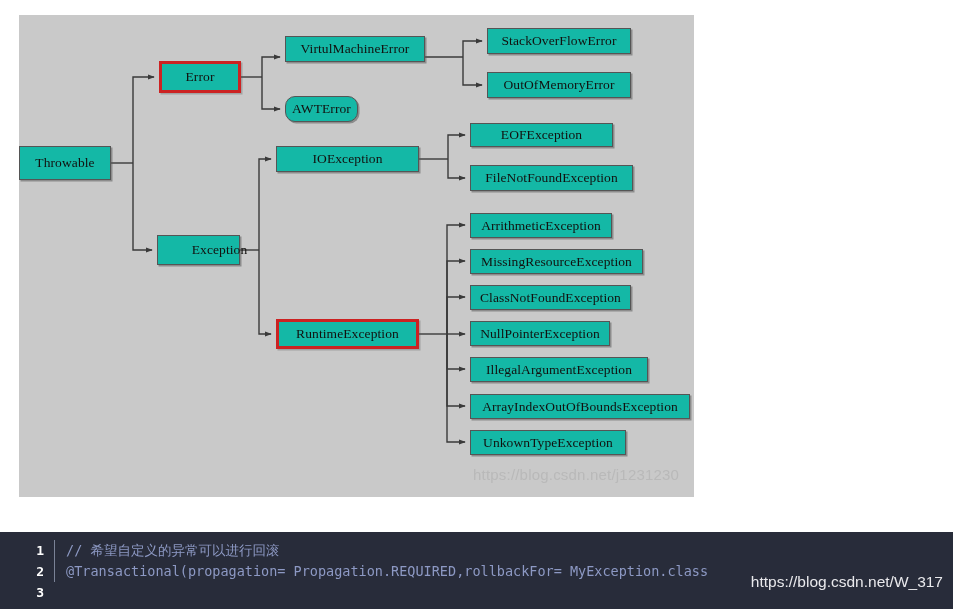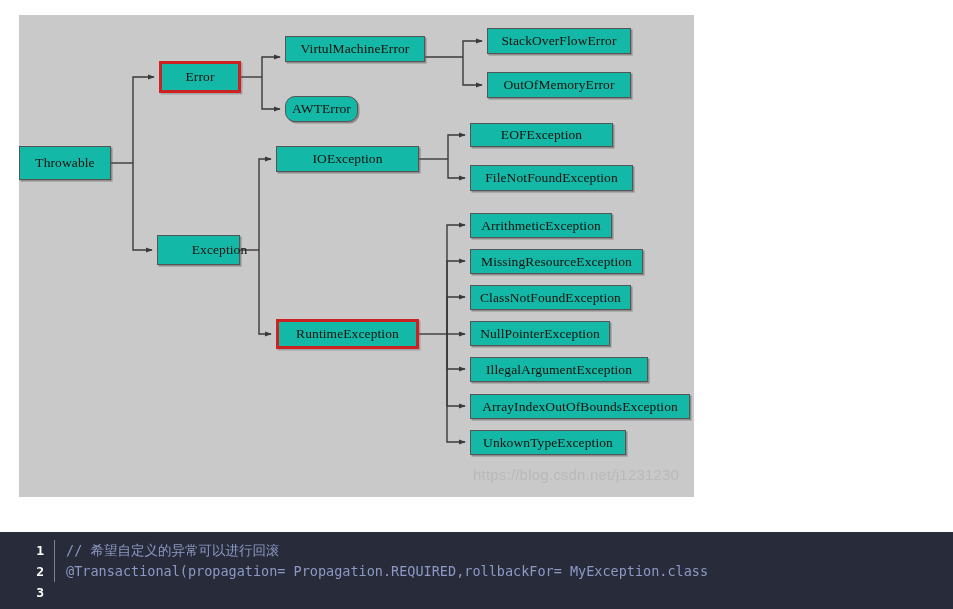--- a/index.html
+++ b/index.html
@@ -194,13 +194,14 @@
     </div>
     <div class="code-line">
       <span class="ln">2</span>
       <span class="code-text">@Transactional(propagation= Propagation.REQUIRED,rollbackFor= MyException.class</span>
     </div>
     <div class="code-line">
       <span class="ln">3</span>
       <span class="code-text"></span>
     </div>
   </div>
+  <div id="watermark-code">https://blog.csdn.net/W_317</div>
 </div>
 
 </body></html>

